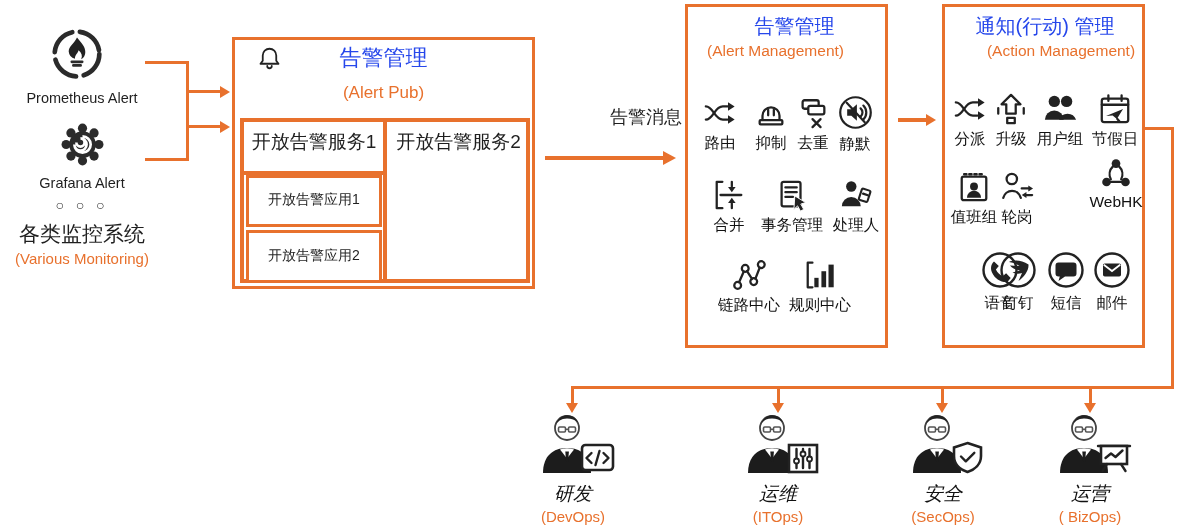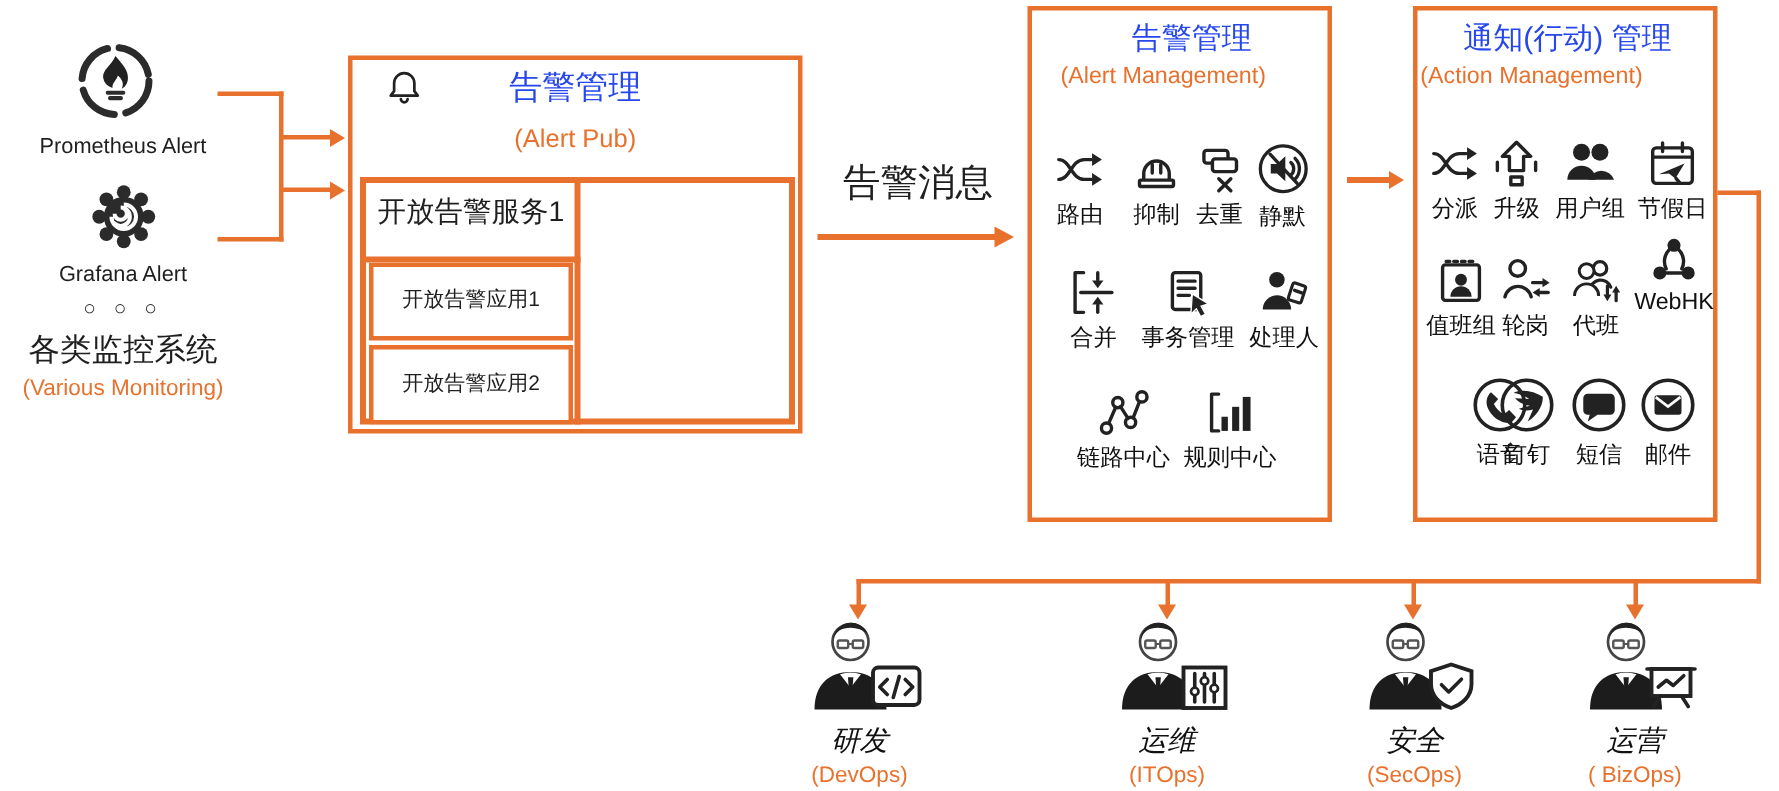--- a/index.html
+++ b/index.html
@@ -285,27 +285,28 @@
       <use href="#i-bell"></use>
     </svg>
   <div class="t blue" style="left:232px;top:45px;width:303px;font-size:22px">告警管理</div>
   <div class="t orange" style="left:232px;top:83px;width:303px;font-size:17px">(Alert Pub)</div>
 
   <div class="box box-thick" style="left:240px;top:118px;width:282px;height:157px"></div>
   <div class="vline" style="left:383px;top:118px;width:4px;height:165px"></div>
   <div class="hline" style="left:240px;top:171px;width:147px;height:4px"></div>
 
   <div class="t" style="left:244px;top:131px;width:140px;font-size:19px">开放告警服务1</div>
+  <div class="t" style="left:387px;top:131px;width:143px;font-size:19px">开放告警服务2</div>
 
   <div class="box" style="left:246px;top:175px;width:130px;height:46px"></div>
   <div class="t" style="left:248px;top:191px;width:132px;font-size:14px">开放告警应用1</div>
   <div class="box" style="left:246px;top:230px;width:130px;height:47px"></div>
   <div class="t" style="left:248px;top:247px;width:132px;font-size:14px">开放告警应用2</div>
 
-  <div class="t" style="left:552px;top:107px;width:120px;font-size:25px">告警消息</div>
+  <div class="t" style="left:586px;top:107px;width:120px;font-size:18px">告警消息</div>
   <div class="hline" style="left:545px;top:156px;width:120px;height:4px"></div>
   <div class="ah ah-r-lg" style="left:663px;top:150.5px"></div>
 
   <div class="box" style="left:685px;top:4px;width:197px;height:338px"></div>
   <div class="t blue" style="left:685px;top:14px;width:219px;font-size:20px">告警管理</div>
   <div class="t orange" style="left:685px;top:42px;width:181px;font-size:15.5px">(Alert Management)</div>
 
   <div class="icon-item" style="left:688px;top:96px">
     <svg>
         <use href="#i-shuffle"></use>
@@ -361,21 +362,21 @@
         <use href="#i-barchart"></use>
       </svg>
     <div class="lbl">规则中心</div>
   </div>
 
   <div class="hline" style="left:898px;top:118px;width:30px;height:3.5px"></div>
   <div class="ah ah-r" style="left:926px;top:113.75px"></div>
 
   <div class="box" style="left:942px;top:4px;width:197px;height:338px"></div>
   <div class="t blue" style="left:942px;top:14px;width:206px;font-size:20px">通知(行动) 管理</div>
-  <div class="t orange" style="left:902px;top:42px;width:238px;font-size:15.5px">(Action Management)</div>
+  <div class="t orange" style="left:942px;top:42px;width:238px;font-size:15.5px">(Action Management)</div>
 
   <div class="icon-item" style="left:938px;top:92px">
     <svg>
         <use href="#i-shuffle"></use>
       </svg>
     <div class="lbl">分派</div>
   </div>
   <div class="icon-item" style="left:979px;top:92px">
     <svg>
         <use href="#i-escalate"></use>
@@ -399,26 +400,20 @@
     <svg>
         <use href="#i-oncall"></use>
       </svg>
     <div class="lbl">值班组</div>
   </div>
   <div class="icon-item" style="left:985px;top:170px">
     <svg>
         <use href="#i-rotation"></use>
       </svg>
     <div class="lbl">轮岗</div>
-  </div>
-  <div class="icon-item" style="left:1032px;top:170px">
-    <svg>
-        <use href="#i-shiftswap"></use>
-      </svg>
-    <div class="lbl">代班</div>
   </div>
   <div class="icon-item" style="left:1084px;top:156px">
     <svg>
         <use href="#i-webhook"></use>
       </svg>
     <div class="lbl">WebHK</div>
   </div>
 
   <div class="icon-item lg" style="left:968px;top:250px">
     <svg>

